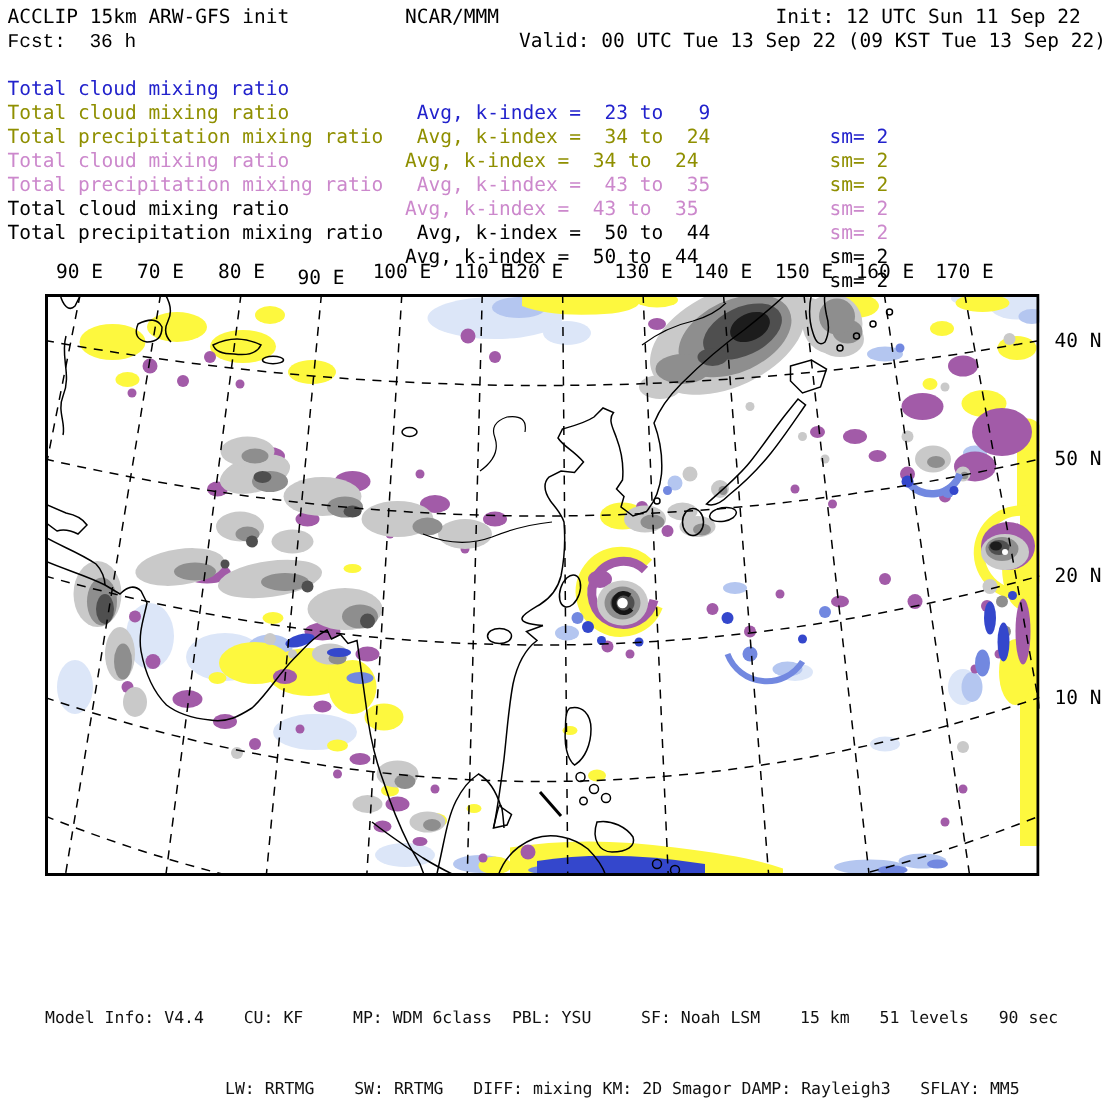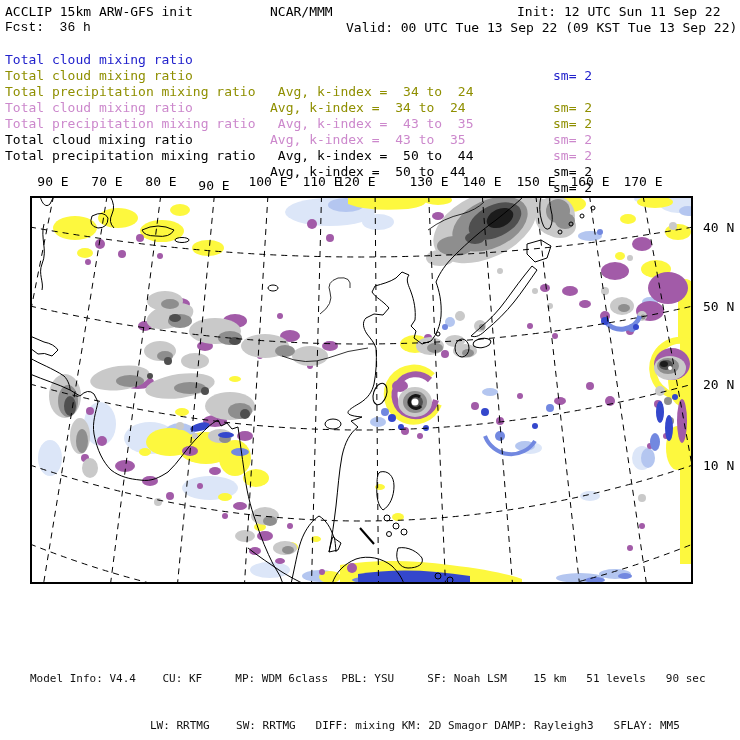--- a/index.html
+++ b/index.html
@@ -22,20 +22,21 @@
     <span class="abs hdr" style="left:5px;top:4px;">ACCLIP 15km ARW-GFS init</span>
     <span class="abs hdr" style="left:270px;top:4px;">NCAR/MMM</span>
     <span class="abs hdr" style="left:517px;top:4px;">Init: 12 UTC Sun 11 Sep 22</span>
     <span class="abs hdr" style="left:5px;top:20px;font-family:Liberation Mono, monospace;">Fcst:  36 h</span>
     <span class="abs hdr" style="left:302px;top:20px;margin-left:44px;">Valid: 00 UTC Tue 13 Sep 22 (09 KST Tue 13 Sep 22)</span>
   </div>
 
   <div>
     <div class="abs hdr" style="left: 0px; top: 36px; width: 740px; color: rgb(34, 34, 204);">
       <span class="abs" style="left:5px;">Total cloud mixing ratio</span>
+      <span class="abs" style="left:270px;"> Avg, k-index =  23 to   9</span>
       <span class="abs" style="left:553px;">sm= 2</span>
     </div>
     <div class="abs hdr" style="left: 0px; top: 52px; width: 740px; color: rgb(143, 143, 0);">
       <span class="abs" style="left:5px;">Total cloud mixing ratio</span>
       <span class="abs" style="left:270px;"> Avg, k-index =  34 to  24</span>
       <span class="abs" style="left:553px;">sm= 2</span>
     </div>
     <div class="abs hdr" style="left: 0px; top: 68px; width: 740px; color: rgb(143, 143, 0);">
       <span class="abs" style="left:5px;">Total precipitation mixing ratio</span>
       <span class="abs" style="left:270px;">Avg, k-index =  34 to  24</span>

